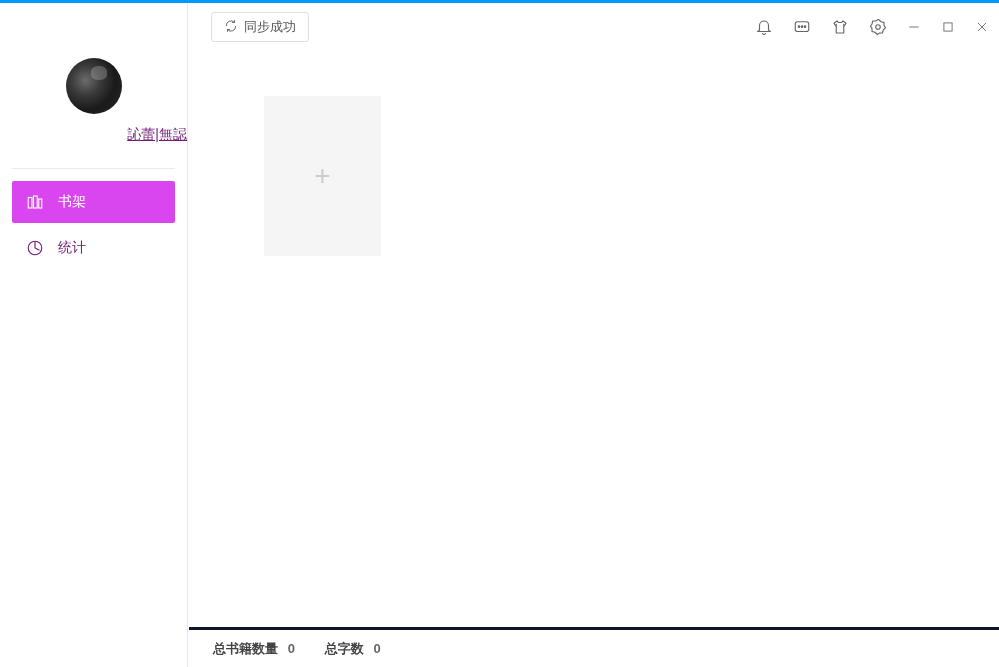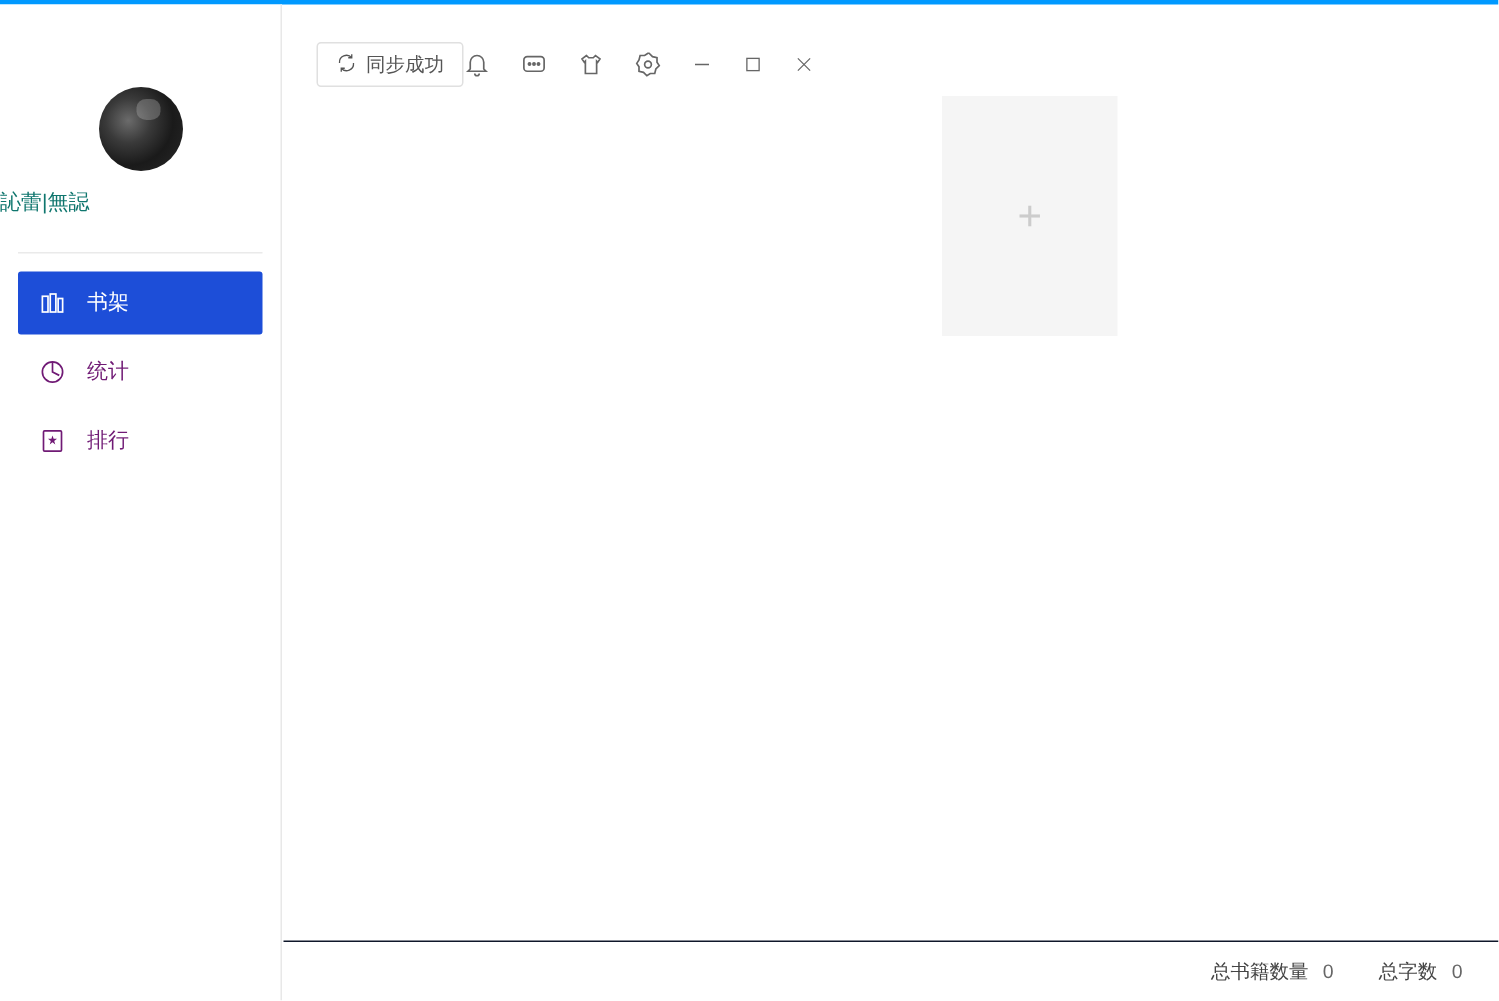--- a/index.html
+++ b/index.html
@@ -29,22 +29,21 @@
       border-right: 1px solid #e8e8e8;
       background: #ffffff;
     }
     .main-area {
       position: absolute;
       left: 189px;
       top: 3px;
       right: 0;
       bottom: 40px;
       display: flex;
-      flex-direction: row;
-      margin-top: 16px;
+      flex-direction: column;
     }
     .header-row {
       height: 48px;
       display: flex;
       align-items: center;
       justify-content: space-between;
       padding: 0 10px 0 22px;
     }
     .sync-button {
       border: 1px solid #e0e0e0;
@@ -94,24 +93,25 @@
       content: '';
       position: absolute;
       top: 15%;
       left: 45%;
       width: 30%;
       height: 25%;
       background: rgba(200,200,200,0.3);
       border-radius: 40%;
     }
     .username {
-      text-align: left;
+      text-align: right;
       font-size: 14px;
-      color: #0f766e;
+      color: #701a75;
       margin-bottom: 24px;
+      text-decoration: underline;
     }
     .divider {
       height: 1px;
       background: #eaeaea;
       margin: 0 12px 12px;
     }
     .nav-list {
       padding: 0 12px;
     }
     .nav-item {
@@ -119,21 +119,21 @@
       align-items: center;
       gap: 14px;
       padding: 12px 14px;
       font-size: 14px;
       color: #701a75;
       cursor: pointer;
       border-radius: 2px;
       margin-bottom: 4px;
     }
     .nav-item.active {
-      background: #1d4ed8;
+      background: #d946ef;
       color: #fff;
     }
     .nav-item .nav-icon {
       width: 18px;
       height: 18px;
       flex-shrink: 0;
       display: flex;
       align-items: center;
     }
     .content {
@@ -155,26 +155,27 @@
       font-weight: 200;
     }
     .status-bar {
       position: absolute;
       left: 189px;
       right: 0;
       bottom: 0;
       height: 40px;
       display: flex;
       align-items: center;
-      justify-content: flex-end;
+      justify-content: flex-start;
       gap: 30px;
       padding: 0 24px;
       font-size: 13px;
       color: #444;
-      border-top: 1px solid #0f172a;
+      border-top: 3px solid #0f172a;
+      font-weight: bold;
     }
     .status-item .count {
       margin-left: 6px;
       color: #666;
     }
     svg { stroke: currentColor; fill: none; stroke-width: 1.5; }
   </style>
 </head>
 <body>
 
@@ -197,29 +198,20 @@
     </div>
     <div class="nav-item">
       <span class="nav-icon">
         <svg viewBox="0 0 24 24">
             <circle cx="12" cy="12" r="9"></circle>
             <path d="M12 3 L12 12 L18 15"></path>
           </svg>
       </span>
       <span>统计</span>
     </div>
-    <div class="nav-item">
-      <span class="nav-icon">
-        <svg viewBox="0 0 24 24">
-            <rect x="4" y="3" width="16" height="18" rx="1"></rect>
-            <path d="M12 7 L13 10 L16 10 L13.5 12 L14.5 15 L12 13 L9.5 15 L10.5 12 L8 10 L11 10 Z" fill="currentColor" stroke="none"></path>
-          </svg>
-      </span>
-      <span>排行</span>
-    </div>
   </nav>
 </aside>
 
 <div class="main-area">
   <div class="header-row">
     <button class="sync-button">
       <span>
         <svg viewBox="0 0 24 24">
             <path d="M4 12 A8 8 0 0 1 18 6 M20 12 A8 8 0 0 1 6 18 M18 2 L18 6 L14 6 M6 22 L6 18 L10 18"></path>
           </svg>

